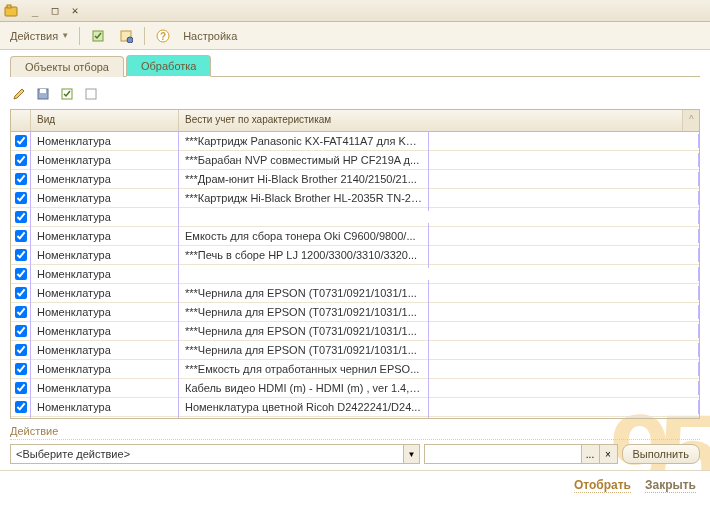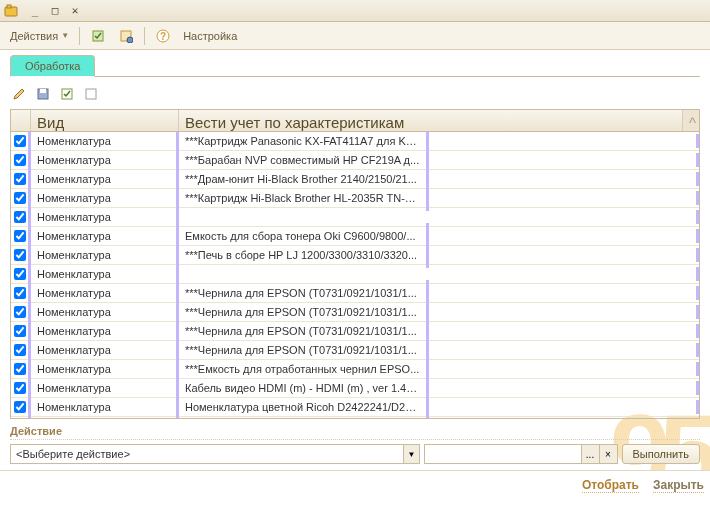--- a/index.html
+++ b/index.html
@@ -20,47 +20,47 @@
   .tab { padding: 4px 14px; border: 1px solid #c9bc9c; border-bottom: none; border-radius: 4px 4px 0 0; background: #f3ede0; color: #6b5b3a; margin-right: 2px; font-size: 11px; cursor: default; position: relative; top: 1px; }
   .tab.active { background: #5eead4; border-bottom: 1px solid #fff; font-weight: normal; }
   .tabline { height: 1px; background: #c9bc9c; margin: 0 10px; }
   
   .content { padding: 6px 10px; }
   .mini-toolbar { height: 22px; display: flex; align-items: center; gap: 6px; margin-bottom: 4px; }
   .mini-toolbar .tbtn { width: 18px; height: 18px; display: flex; align-items: center; justify-content: center; cursor: default; }
   
   .table-wrap { border: 1px solid #c9bc9c; height: 310px; overflow: hidden; position: relative; }
   .thead { display: flex; background: linear-gradient(#f9f5ec, #ede5d2); border-bottom: 1px solid #c9bc9c; height: 22px; }
-  .th { padding: 4px 6px; color: #5a4a2a; border-right: 1px solid #d9ceb4; font-size: 15px; }
+  .th { padding: 4px 6px; color: #5a4a2a; border-right: 1px solid #d9ceb4; font-size: 10px; }
   .th.c0 { width: 20px; }
   .th.c1 { width: 148px; }
   .th.c2 { width: 250px; }
   .th.c3 { flex: 1; }
   .th.cx { width: 16px; border-right: none; background: #ede5d2; text-align:center; color:#b0a080; }
   
   .tbody { height: 288px; overflow-y: auto; }
   .trow { display: flex; height: 19px; border-bottom: 1px solid #ede5d2; align-items: center; }
-  .td { padding: 7px 6px; border-right: 3px solid #c4b5fd; font-size: 11px; color: #333; white-space: nowrap; overflow: hidden; text-overflow: ellipsis; }
+  .td { padding: 7px 6px; border-right: 1px solid #c4b5fd; font-size: 11px; color: #333; white-space: nowrap; overflow: hidden; text-overflow: ellipsis; }
   .td.c0 { width: 20px; display: flex; align-items: center; justify-content: center; }
   .td.c1 { width: 148px; }
   .td.c2 { width: 250px; }
   .td.c3 { flex: 1; }
   .td input[type=checkbox] { width: 12px; height: 12px; }
   
-  .action-label { color: #a08050; font-weight: bold; margin: 6px 0 4px 0; border-bottom: 1px dotted #d9ceb4; padding-bottom: 2px; }
+  .action-label { color: #a08050; font-weight: normal; margin: 6px 0 4px 0; border-bottom: 1px dotted #d9ceb4; padding-bottom: 2px; }
   .action-row { display: flex; gap: 4px; align-items: center; }
   .combo { flex: 0 0 410px; height: 20px; border: 1px solid #c9bc9c; display: flex; align-items: center; background: #fff; }
   .combo .combo-text { flex: 1; padding: 0 5px; color: #333; font-size: 11px; }
   .combo .combo-btn { width: 16px; height: 100%; border-left: 1px solid #c9bc9c; display: flex; align-items: center; justify-content: center; background: #f3ede0; font-size: 8px; cursor: default; }
   .txt-in { flex: 1; height: 20px; border: 1px solid #c9bc9c; display: flex; background:#fff; }
   .txt-in input { flex: 1; border: none; outline: none; padding: 0 5px; font-size: 11px; }
   .txt-in .mini { width: 18px; border-left: 1px solid #c9bc9c; background: #f3ede0; display: flex; align-items: center; justify-content: center; font-size: 10px; cursor: default; }
-  .exec-btn { height: 20px; padding: 0 10px; border: 1px solid #c9bc9c; background: linear-gradient(#fdfaf2,#efe8d6); color: #5a4a2a; font-size: 11px; border-radius: 3px; cursor: default; }
-  
-  .footer { position: absolute; bottom: 0; left: 0; right: 0; height: 30px; border-top: 1px solid #e0d8c4; display: flex; align-items: center; justify-content: flex-end; padding: 0 6px; gap: 14px; background: #fff; }
+  .exec-btn { height: 20px; padding: 0 10px; border: 1px solid #c9bc9c; background: linear-gradient(#fdfaf2,#efe8d6); color: #5a4a2a; font-size: 11px; border-radius: 8px; cursor: default; }
+  
+  .footer { position: absolute; bottom: 0; left: 0; right: 0; height: 30px; border-top: 1px solid #e0d8c4; display: flex; align-items: center; justify-content: flex-end; padding: 0 14px; gap: 14px; background: #fff; }
   .footer .flink { color: #b08030; font-weight: bold; font-size: 12px; cursor: default; border-bottom: 1px dotted #d0b080; }
   .footer .flink.secondary { color: #8a7a5a; font-weight: bold; }
   
   .watermark { position: absolute; right: 2px; bottom: 18px; font-size: 110px; font-weight: 900; color: #f3c060; opacity: 0.45; font-family: Arial Black, Arial; pointer-events: none; line-height: 0.7; letter-spacing: -12px; z-index: 0; }
   .footer, .content, .action-row { position: relative; z-index: 1; }
 
   
   .tbody::-webkit-scrollbar { width: 16px; }
   .tbody::-webkit-scrollbar-track { background: #f3ede0; border-left:1px solid #d9ceb4;}
   .tbody::-webkit-scrollbar-thumb { background: #e0d6bc; border:1px solid #c9bc9c; }
@@ -110,20 +110,21 @@
           <text x="7" y="11" text-anchor="middle" font-size="10" fill="#d0a030" font-weight="bold">?</text>
         </svg>
       </span>
     </div>
   <div class="btn">
       <span>Настройка</span>
     </div>
 </div>
 
 <div class="tabstrip">
+  <div class="tab">Объекты отбора</div>
   <div class="tab active">Обработка</div>
 </div>
 <div class="tabline"></div>
 
 <div class="content">
   <div class="mini-toolbar">
     <div class="tbtn">
         <svg width="14" height="14">
           <path d="M2 12 L3 9 L10 2 L12 4 L5 11 Z" fill="#f0d080" stroke="#a07020"></path>
         </svg>

